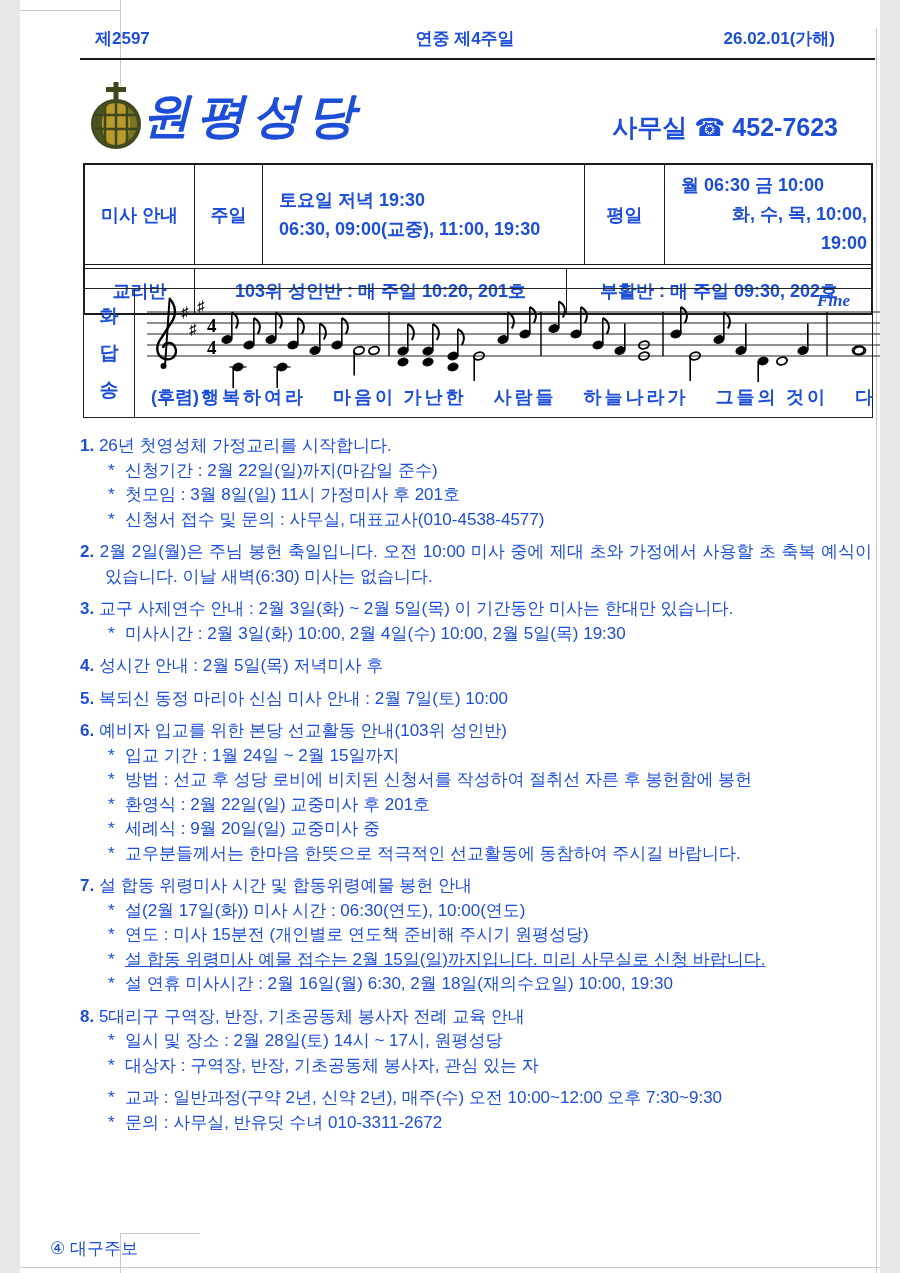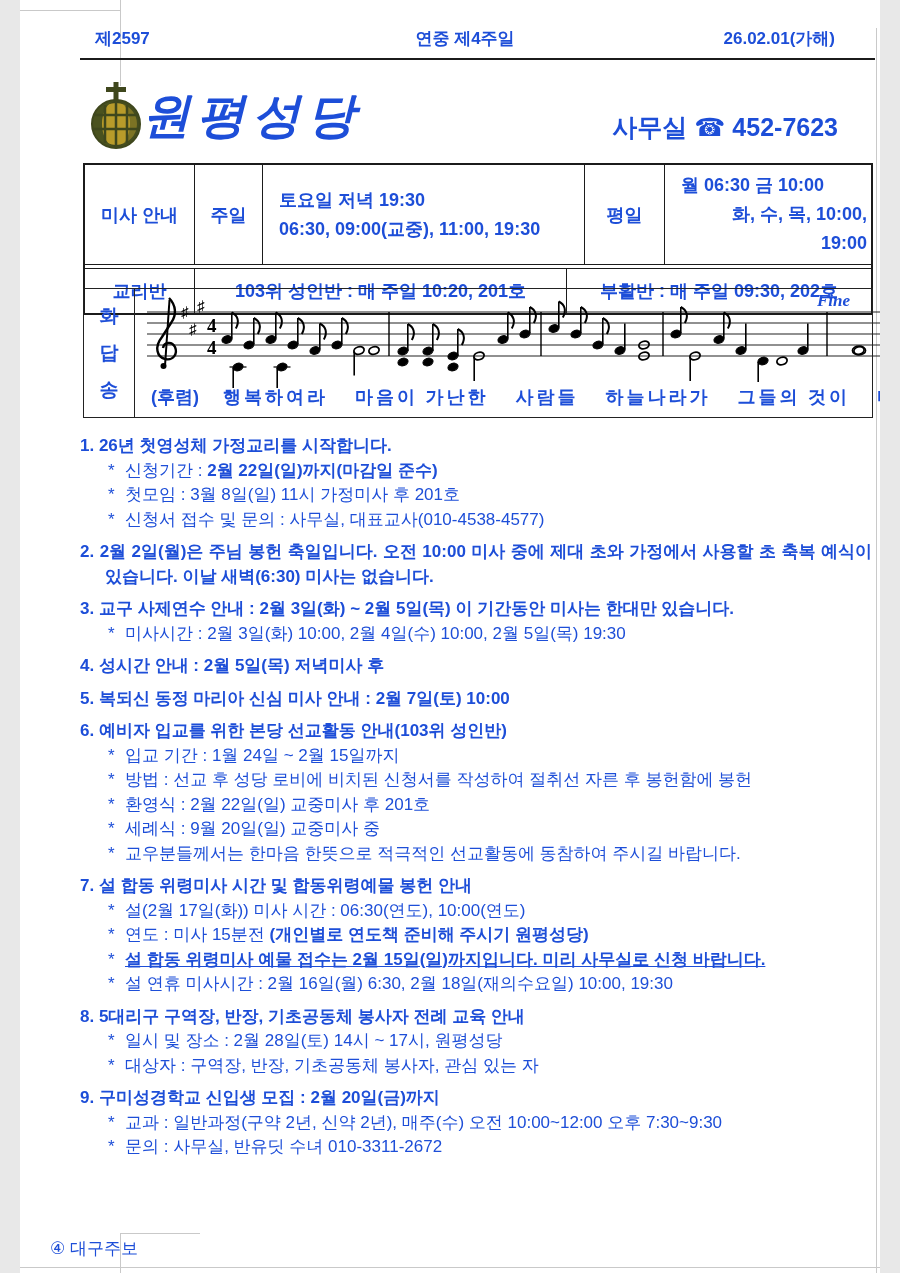--- a/index.html
+++ b/index.html
@@ -40,31 +40,31 @@
   .score { position:absolute; left:63px; right:7px; top:288px; height:128px; border:1.5px solid #222;
            display:flex; }
   .score-label { width:50px; flex:0 0 auto; border-right:1.5px solid #222; display:flex; flex-direction:column;
                  align-items:center; justify-content:center; gap:11px; font-size:19px; font-weight:bold; }
   .score-main { position:relative; flex:1; }
   .staff-svg { position:absolute; left:6px; top:3px; }
   .fine { position:absolute; right:22px; top:2px; font-family:"Liberation Serif","DejaVu Serif",serif;
           font-style:italic; font-weight:bold; font-size:17px; }
   .lyrics { position:absolute; left:16px; right:6px; bottom:8px; font-size:18px; font-weight:bold;
             display:flex; align-items:baseline; white-space:nowrap; }
-  .refrain { font-weight:bold; margin-right:24px; }
+  .refrain { font-weight:bold; margin-right:2px; }
   .lyric { margin-right:27px; letter-spacing:3px; font-family:"Liberation Serif","DejaVu Serif",serif; }
 
   
   .announcements { position:absolute; left:60px; right:8px; top:434px; font-size:17px; line-height:24.5px; }
   .item { margin-bottom:8px; }
   .title-line { padding-left:25px; text-indent:-25px; text-align:justify; }
   .num { font-weight:bold; }
   .sub { padding-left:45px; text-indent:-17px; text-align:justify; }
   .star { display:inline-block; width:17px; text-indent:0; }
-  .seg.b { font-weight:bold; }
+  .seg.b { font-weight:normal; }
   .seg.u { text-decoration:underline; }
 
   .footer { position:absolute; left:30px; top:1237px; font-size:17px; }
 </style>
 </head>
 <body>
 
 <div class="page">
 
   <div class="artifact" style="left:0;top:10px;width:100px;height:1px;"></div>
@@ -288,21 +288,20 @@
         <div class="sub"><span class="star">*</span><span class="seg">연도 : 미사 15분전 </span><span class="seg b">(개인별로 연도책 준비해 주시기 원평성당)</span></div>
         <div class="sub"><span class="star">*</span><span class="seg b u">설 합동 위령미사 예물 접수는 2월 15일(일)까지입니다. 미리 사무실로 신청 바랍니다.</span></div>
         <div class="sub"><span class="star">*</span><span class="seg">설 연휴 미사시간 : 2월 16일(월) 6:30, 2월 18일(재의수요일) 10:00, 19:30</span></div>
       </div>
       <div class="item">
         <div class="title-line"><span class="num">8.&nbsp;</span><span class="seg b">5대리구 구역장, 반장, 기초공동체 봉사자 전례 교육 안내</span></div>
         <div class="sub"><span class="star">*</span><span class="seg">일시 및 장소 : 2월 28일(토) 14시 ~ 17시, 원평성당</span></div>
         <div class="sub"><span class="star">*</span><span class="seg">대상자 : 구역장, 반장, 기초공동체 봉사자, 관심 있는 자</span></div>
       </div>
       <div class="item">
-        <div class="title-line"><span class="num">9.&nbsp;</span><span class="seg b">구미성경학교 신입생 모집 : 2월 20일(금)까지</span></div>
         <div class="sub"><span class="star">*</span><span class="seg">교과 : 일반과정(구약 2년, 신약 2년), 매주(수) 오전 10:00~12:00 오후 7:30~9:30</span></div>
         <div class="sub"><span class="star">*</span><span class="seg">문의 : 사무실, 반유딧 수녀 010-3311-2672</span></div>
       </div>
     </div>
 
   <div class="footer">④ 대구주보</div>
 
 </div>
 
 </body></html>

